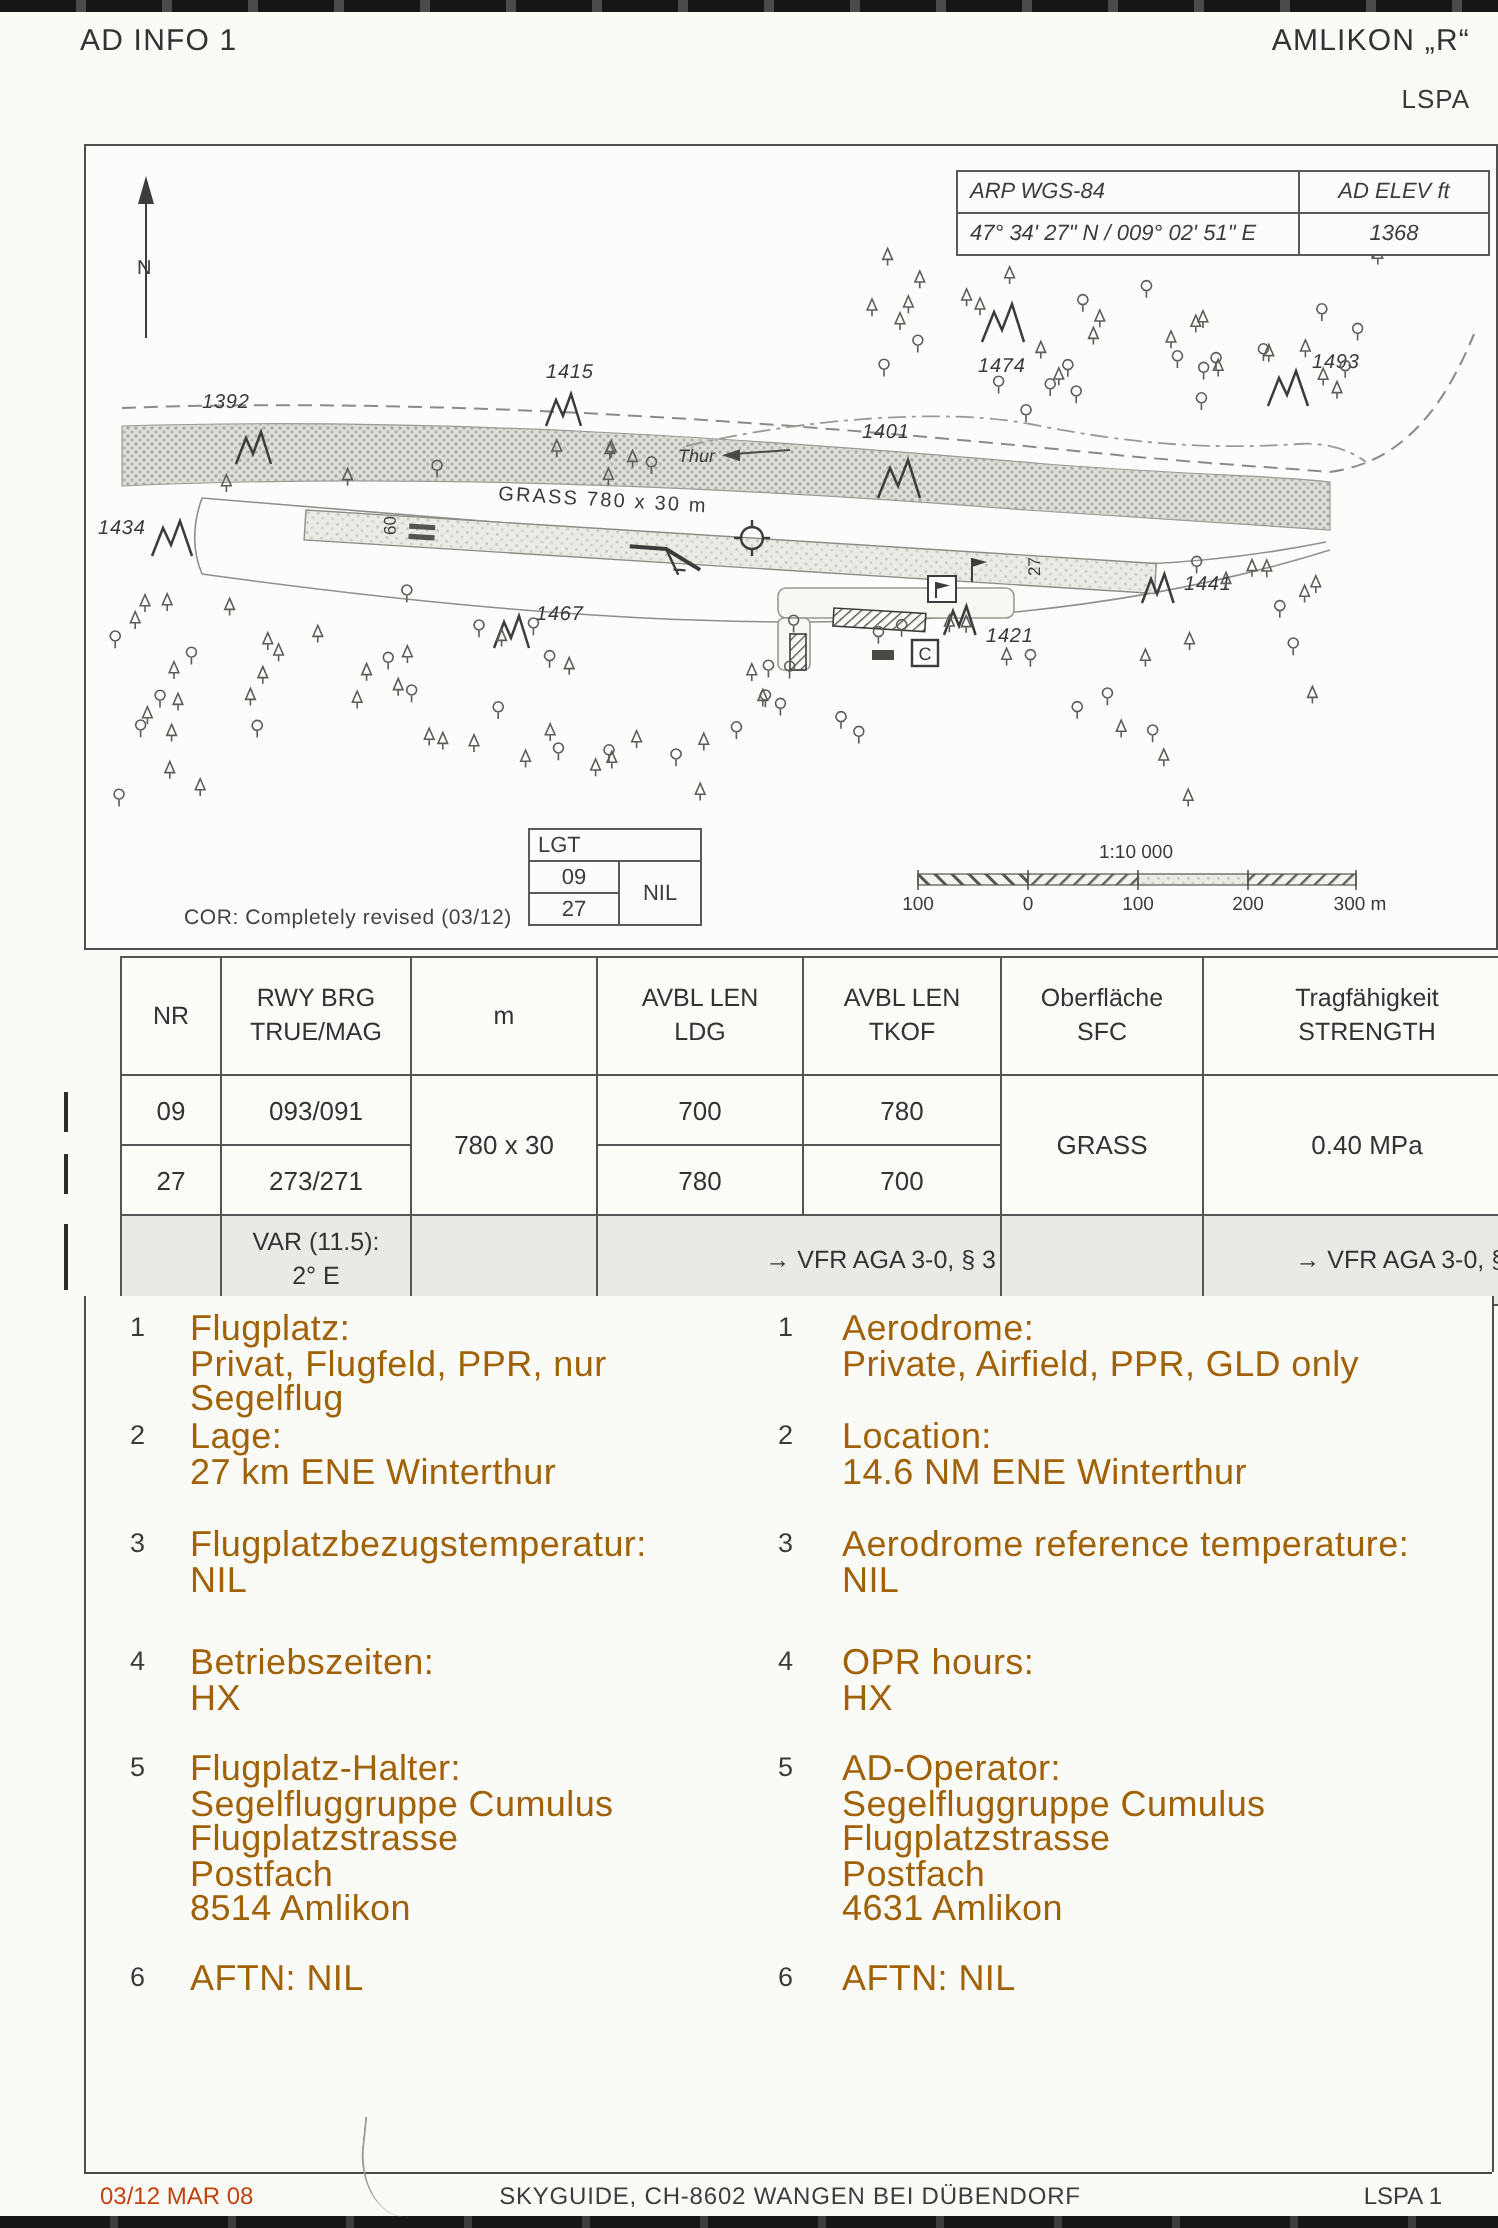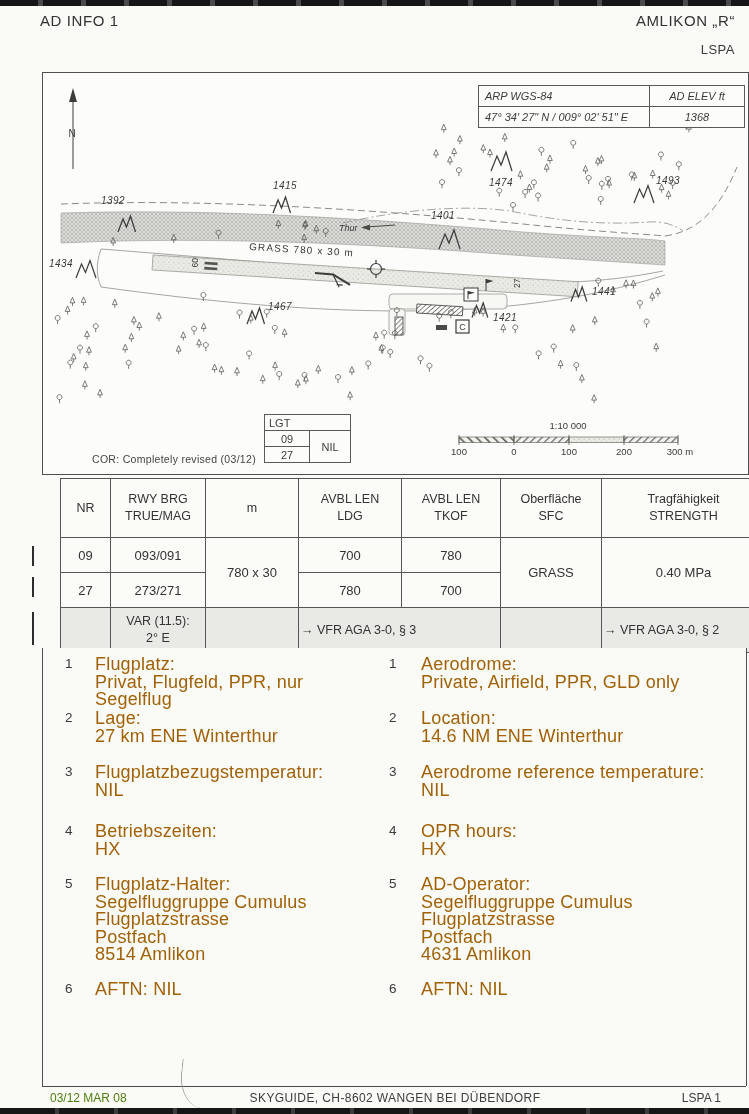--- a/index.html
+++ b/index.html
@@ -41,35 +41,35 @@
   .tree{fill:none;stroke:#5c5c58;stroke-width:.8;}
 
   
   .rwy-table{position:absolute;left:60px;top:478px;border-collapse:collapse;table-layout:fixed;
     width:705px;font-size:13px;color:#333;}
   .rwy-table td{border:1px solid #555;text-align:center;vertical-align:middle;
     white-space:pre-line;line-height:17px;padding:2px;background:#fbfbf8;}
   .rwy-table .hd{height:54px;font-size:12.5px;}
   .rwy-table .dr{height:30px;}
   .rwy-table .vr td{height:40px;background:#e9e9e5;font-size:12.5px;}
-  .rwy-table .ref{text-align:left;}
+  .rwy-table .ref{text-align:right;}
 
   
   .info-box{left:42px;top:648px;width:703px;height:438px;
     border-left:1px solid #4f4f4f;border-right:1px solid #4f4f4f;background:#fafaf7;}
   .info-item{position:absolute;left:0;width:703px;}
   .inum{position:absolute;font-size:13.5px;color:#3a3a3a;}
   .itxt{position:absolute;font-size:18px;line-height:17.5px;white-space:pre-line;color:#a16207;
     letter-spacing:.2px;}
   .de-n{left:22px;} .de-t{left:52px;width:290px;}
   .en-n{left:346px;} .en-t{left:378px;width:310px;}
 
   
   .foot-line{left:42px;top:1086px;width:704px;border-top:1.5px solid #4a4a4a;height:0;}
-  .foot-date{left:50px;top:1091px;font-size:12px;color:#4d7c0f;}
+  .foot-date{left:50px;top:1091px;font-size:12px;color:#c2410c;}
   .foot-center{left:0;top:1091px;width:790px;text-align:center;font-size:12px;color:#3d3d3d;letter-spacing:.4px;}
   .foot-page{right:28px;top:1091px;font-size:12px;color:#3d3d3d;}
   .curve-artifact{left:180px;top:1060px;width:34px;height:48px;
     border-left:1px solid #9a9a96;border-radius:0 0 0 70%;transform:rotate(6deg);}
   .chbar{position:absolute;left:32px;width:2px;background:#2d2d2d;}
 </style>
 </head>
 <body>
 
 <div class="page">

